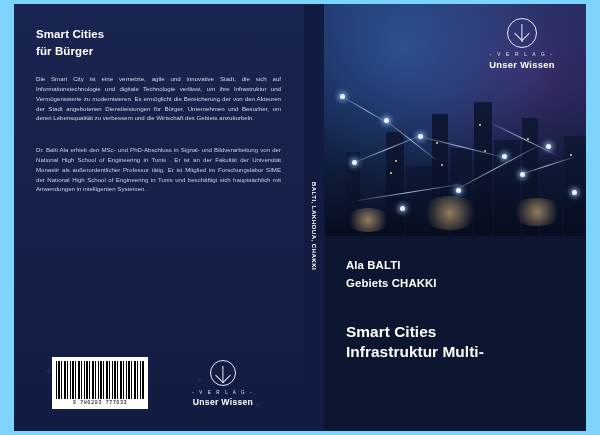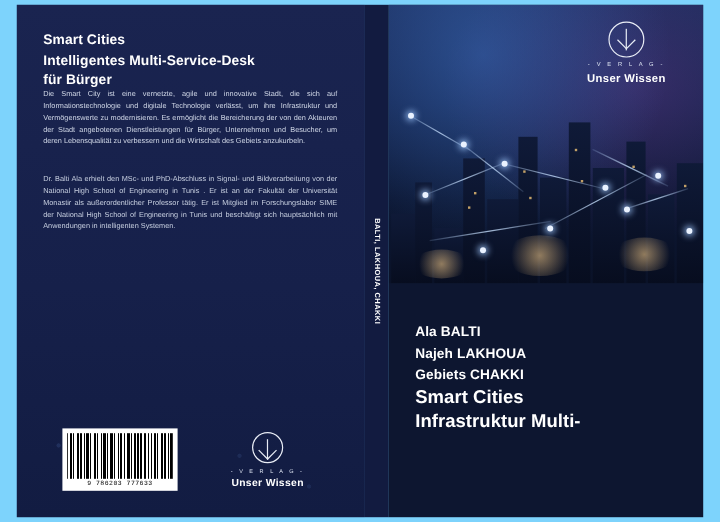--- a/index.html
+++ b/index.html
@@ -180,21 +180,21 @@
     width: 96px; text-align: center; color: #ffffff;
     z-index: 5;
   }
   #front-logo .logo-verlag { font-size: 4.8px; letter-spacing: 2.2px; }
   #front-logo .logo-name { font-size: 9.4px; }
   #front-logo .logo-mark { width: 30px; height: 30px; }
   #front-logo .logo-mark:before { height: 18px; }
 
   
   #authors {
-    position: absolute; left: 22px; top: 264px; width: 220px;
+    position: absolute; left: 22px; top: 252px; width: 220px;
   }
   .author {
     color: #ffffff;
     font-size: 11.4px;
     font-weight: bold;
     line-height: 1.58;
     letter-spacing: 0.1px;
   }
   
   #front-title {
@@ -209,21 +209,20 @@
 </head>
 <body>
 
 <div id="wrap">
 
   <div id="back-cover">
     <div class="net"></div>
 
     <div id="back-title">
       <div>Smart Cities</div>
-      <div>Intelligentes Multi-Service-Desk</div>
       <div>für Bürger</div>
     </div>
 
     <div id="back-blurb">Die Smart City ist eine vernetzte, agile und innovative Stadt, die sich auf Informationstechnologie und digitale Technologie verlässt, um ihre Infrastruktur und Vermögenswerte zu modernisieren. Es ermöglicht die Bereicherung der von den Akteuren der Stadt angebotenen Dienstleistungen für Bürger, Unternehmen und Besucher, um deren Lebensqualität zu verbessern und die Wirtschaft des Gebiets anzukurbeln.</div>
     <div id="back-bio">Dr. Balti Ala erhielt den MSc- und PhD-Abschluss in Signal- und Bildverarbeitung von der National High School of Engineering in Tunis . Er ist an der Fakultät der Universität Monastir als außerordentlicher Professor tätig. Er ist Mitglied im Forschungslabor SIME der National High School of Engineering in Tunis und beschäftigt sich hauptsächlich mit Anwendungen in intelligenten Systemen.</div>
 
     <div id="barcode-box">
       <div id="barcode-bars"></div>
       <div id="barcode-digits">9 786203 777633</div>
     </div>
@@ -292,21 +291,20 @@
 
       <div id="front-logo">
         <div class="logo-mark"></div>
         <div class="logo-verlag">- V E R L A G -</div>
         <div class="logo-name">Unser Wissen</div>
       </div>
     </div>
 
     <div id="authors">
       <div class="author">Ala BALTI</div>
-      <div class="author">Najeh LAKHOUA</div>
       <div class="author">Gebiets CHAKKI</div>
     </div>
 
     <div id="front-title">
       <div>Smart Cities</div>
       <div>Infrastruktur Multi-</div>
     </div>
 
   </div>
 </div>

